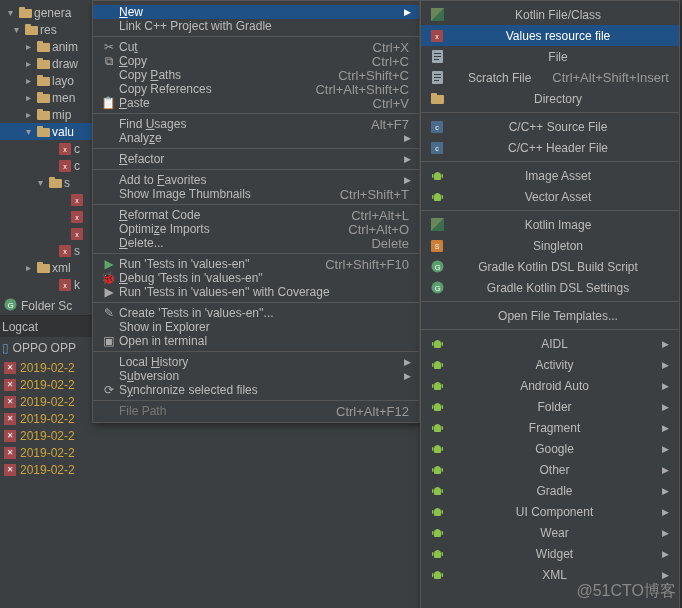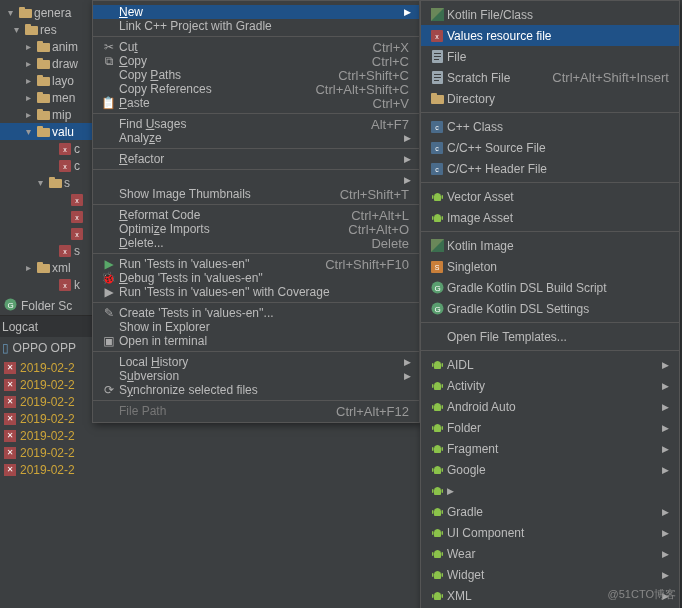--- a/index.html
+++ b/index.html
@@ -27,24 +27,24 @@
   .menu-item .mi-lbl u { text-decoration: underline; }
   .menu-item .mi-sc { color:#999; font-size:13px;}
   .menu-item.hl .mi-sc { color:#cde; }
   .menu-item .mi-arrow { position:absolute; right:8px; font-size:9px; color:#aaa;}
   .menu-item.hl .mi-arrow { color:#fff;}
   .menu-sep { height:1px; background:#555; margin:3px 0;}
   .submenu { position:absolute; left:420px; top:0; width:260px; background:#3c3f41; border:1px solid #555; box-shadow:2px 2px 8px rgba(0,0,0,.5); padding:3px 0;}
   .sub-item { height:21px; display:flex; align-items:center; padding:0 10px 0 6px;}
   .sub-item.hl { background:#1f5187; color:#fff;}
   .sub-item .si-ico { width:20px; display:inline-flex; justify-content:center;}
-  .sub-item .si-lbl { flex:1;}
+  .sub-item .si-lbl { flex:1;text-align:center;}
   .sub-item .si-sc { color:#999; font-size:13px;}
   .sub-item .si-arrow { font-size:9px; color:#aaa;}
-  .watermark { position:absolute; right:6px; bottom:6px; color:#888; font-size:11px;}
+  .watermark { position:absolute; right:6px; bottom:6px; color:#888; font-size:16px;}
   
   .svg-folder { fill:#c9a86a; }
   .svg-file { fill:#9aa7b0; }
 </style>
 </head>
 <body>
 
 <div class="tree" id="tree">
     <div class="tree-row" style="padding-left: 8px;">
       <span class="exp">▾</span>
@@ -327,20 +327,21 @@
     <div class="menu-sep"></div>
     <div class="menu-item">
       <span class="mi-ico"></span>
       <span class="mi-lbl"><u>R</u>efactor</span>
       <span class="mi-sc"></span>
       <span class="mi-arrow">▶</span>
     </div>
     <div class="menu-sep"></div>
     <div class="menu-item">
       <span class="mi-ico"></span>
+      <span class="mi-lbl">Add to <u>F</u>avorites</span>
       <span class="mi-sc"></span>
       <span class="mi-arrow">▶</span>
     </div>
     <div class="menu-item">
       <span class="mi-ico"></span>
       <span class="mi-lbl">Show Image Thumbnails</span>
       <span class="mi-sc">Ctrl+Shift+T</span>
     </div>
     <div class="menu-sep"></div>
     <div class="menu-item">
@@ -470,62 +471,53 @@
       <span class="si-lbl">Directory</span>
     </div>
     <div class="menu-sep"></div>
     <div class="sub-item">
       <span class="si-ico">
         <svg width="12" height="12">
           <rect fill="#4a6b8a" width="12" height="12" rx="1"></rect>
           <text x="6" y="9" fill="#fff" font-size="7" text-anchor="middle">c</text>
         </svg>
       </span>
-      <span class="si-lbl">C++ Class</span>
+      <span class="si-lbl">C/C++ Source File</span>
     </div>
     <div class="sub-item">
       <span class="si-ico">
         <svg width="12" height="12">
           <rect fill="#4a6b8a" width="12" height="12" rx="1"></rect>
           <text x="6" y="9" fill="#fff" font-size="7" text-anchor="middle">c</text>
         </svg>
       </span>
-      <span class="si-lbl">C/C++ Source File</span>
-    </div>
-    <div class="sub-item">
-      <span class="si-ico">
-        <svg width="12" height="12">
-          <rect fill="#4a6b8a" width="12" height="12" rx="1"></rect>
-          <text x="6" y="9" fill="#fff" font-size="7" text-anchor="middle">c</text>
-        </svg>
-      </span>
       <span class="si-lbl">C/C++ Header File</span>
     </div>
     <div class="menu-sep"></div>
     <div class="sub-item">
       <span class="si-ico">
         <svg width="13" height="13">
           <rect fill="#8bc34a" x="3" y="5" width="7" height="6" rx="1"></rect>
           <path fill="#8bc34a" d="M3 5 Q6.5 1 10 5 Z"></path>
           <rect fill="#8bc34a" x="1" y="5" width="1.5" height="4" rx="1"></rect>
           <rect fill="#8bc34a" x="10.5" y="5" width="1.5" height="4" rx="1"></rect>
         </svg>
       </span>
+      <span class="si-lbl">Image Asset</span>
+    </div>
+    <div class="sub-item">
+      <span class="si-ico">
+        <svg width="13" height="13">
+          <rect fill="#8bc34a" x="3" y="5" width="7" height="6" rx="1"></rect>
+          <path fill="#8bc34a" d="M3 5 Q6.5 1 10 5 Z"></path>
+          <rect fill="#8bc34a" x="1" y="5" width="1.5" height="4" rx="1"></rect>
+          <rect fill="#8bc34a" x="10.5" y="5" width="1.5" height="4" rx="1"></rect>
+        </svg>
+      </span>
       <span class="si-lbl">Vector Asset</span>
-    </div>
-    <div class="sub-item">
-      <span class="si-ico">
-        <svg width="13" height="13">
-          <rect fill="#8bc34a" x="3" y="5" width="7" height="6" rx="1"></rect>
-          <path fill="#8bc34a" d="M3 5 Q6.5 1 10 5 Z"></path>
-          <rect fill="#8bc34a" x="1" y="5" width="1.5" height="4" rx="1"></rect>
-          <rect fill="#8bc34a" x="10.5" y="5" width="1.5" height="4" rx="1"></rect>
-        </svg>
-      </span>
-      <span class="si-lbl">Image Asset</span>
     </div>
     <div class="menu-sep"></div>
     <div class="sub-item">
       <span class="si-ico">
         <svg width="13" height="13">
           <rect fill="#3b6e4f" width="13" height="13"></rect>
           <polygon fill="#6a8759" points="0,0 13,0 0,13"></polygon>
         </svg>
       </span>
       <span class="si-lbl">Kotlin Image</span>
@@ -637,20 +629,21 @@
     </div>
     <div class="sub-item">
       <span class="si-ico">
         <svg width="13" height="13">
           <rect fill="#8bc34a" x="3" y="5" width="7" height="6" rx="1"></rect>
           <path fill="#8bc34a" d="M3 5 Q6.5 1 10 5 Z"></path>
           <rect fill="#8bc34a" x="1" y="5" width="1.5" height="4" rx="1"></rect>
           <rect fill="#8bc34a" x="10.5" y="5" width="1.5" height="4" rx="1"></rect>
         </svg>
       </span>
+      <span class="si-lbl">Other</span>
       <span class="si-arrow">▶</span>
     </div>
     <div class="sub-item">
       <span class="si-ico">
         <svg width="13" height="13">
           <rect fill="#8bc34a" x="3" y="5" width="7" height="6" rx="1"></rect>
           <path fill="#8bc34a" d="M3 5 Q6.5 1 10 5 Z"></path>
           <rect fill="#8bc34a" x="1" y="5" width="1.5" height="4" rx="1"></rect>
           <rect fill="#8bc34a" x="10.5" y="5" width="1.5" height="4" rx="1"></rect>
         </svg>

